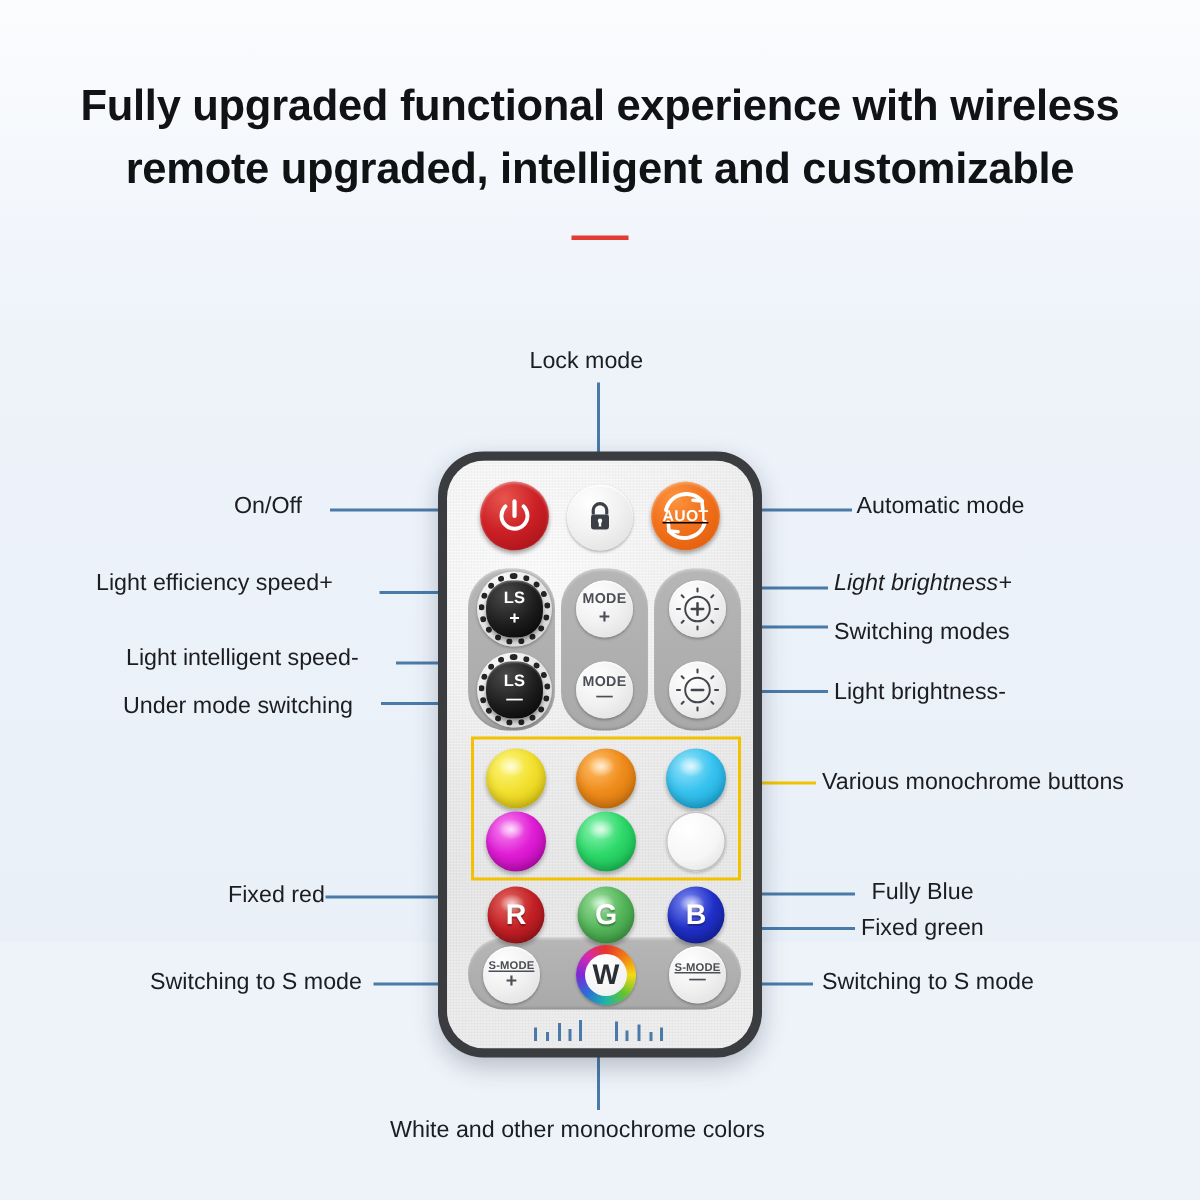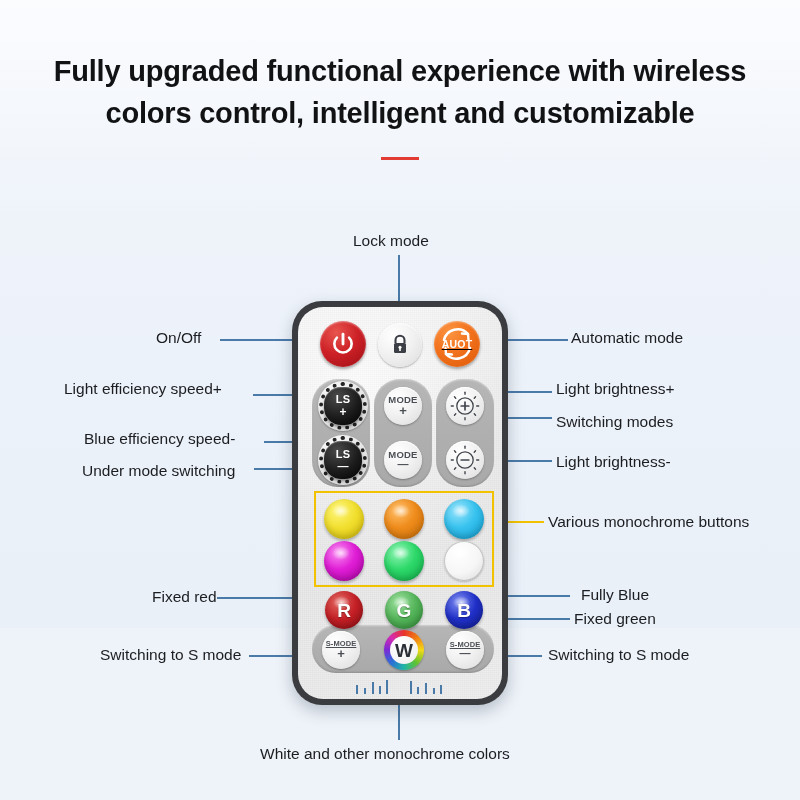--- a/index.html
+++ b/index.html
@@ -158,21 +158,21 @@
   
   .tick { position:absolute; background:#4a7aa8; width:1.5px; }
 </style>
 </head>
 <body>
 
 <div id="stage">
 
   <div class="headline">
     <div>Fully upgraded functional experience with wireless</div>
-    <div>colors control, intelligent and customizable</div>
+    <div>remote upgraded, intelligent and customizable</div>
   </div>
   <div class="rule"></div>
 
   <div class="lead-v" style="left:398px; top:255px; height:62px;"></div>
 
   <div class="lead" style="left:220px; top:339px; width:110px;"></div>
 
   <div class="lead" style="left:458px; top:339px; width:110px;"></div>
 
   <div class="lead" style="left:253px; top:394px; width:85px;"></div>
@@ -200,25 +200,25 @@
   <div class="lead" style="left:466px; top:655px; width:76px;"></div>
 
   <div class="lead-v" style="left:398px; top:648px; width:1.6px; height:92px;"></div>
 
   <div class="cap" style="left:353px; top:232px;">Lock mode</div>
 
   <div class="cap cap-l" style="left:156px; top:329px;">On/Off</div>
   <div class="cap cap-r" style="left:571px; top:329px;text-align:center;">Automatic mode</div>
 
   <div class="cap cap-l" style="left:64px; top:380px;">Light efficiency speed+</div>
-  <div class="cap cap-r" style="left:556px; top:380px;">Light brightness+</div>
+  <div class="cap cap-r" style="left:556px; top:380px;font-style:italic;">Light brightness+</div>
 
   <div class="cap cap-r" style="left:556px; top:413px;">Switching modes</div>
 
-  <div class="cap cap-l" style="left:84px; top:430px;">Blue efficiency speed-</div>
+  <div class="cap cap-l" style="left:84px; top:430px;">Light intelligent speed-</div>
   <div class="cap cap-r" style="left:556px; top:453px;">Light brightness-</div>
 
   <div class="cap cap-r" style="left:548px; top:513px;">Various monochrome buttons</div>
 
   <div class="cap cap-l" style="left:82px; top:462px;">Under mode switching</div>
 
   <div class="cap cap-l" style="left:152px; top:588px;">Fixed red</div>
   <div class="cap cap-r" style="left:581px; top:586px;">Fully Blue</div>
   <div class="cap cap-r" style="left:574px; top:610px;">Fixed green</div>
 

